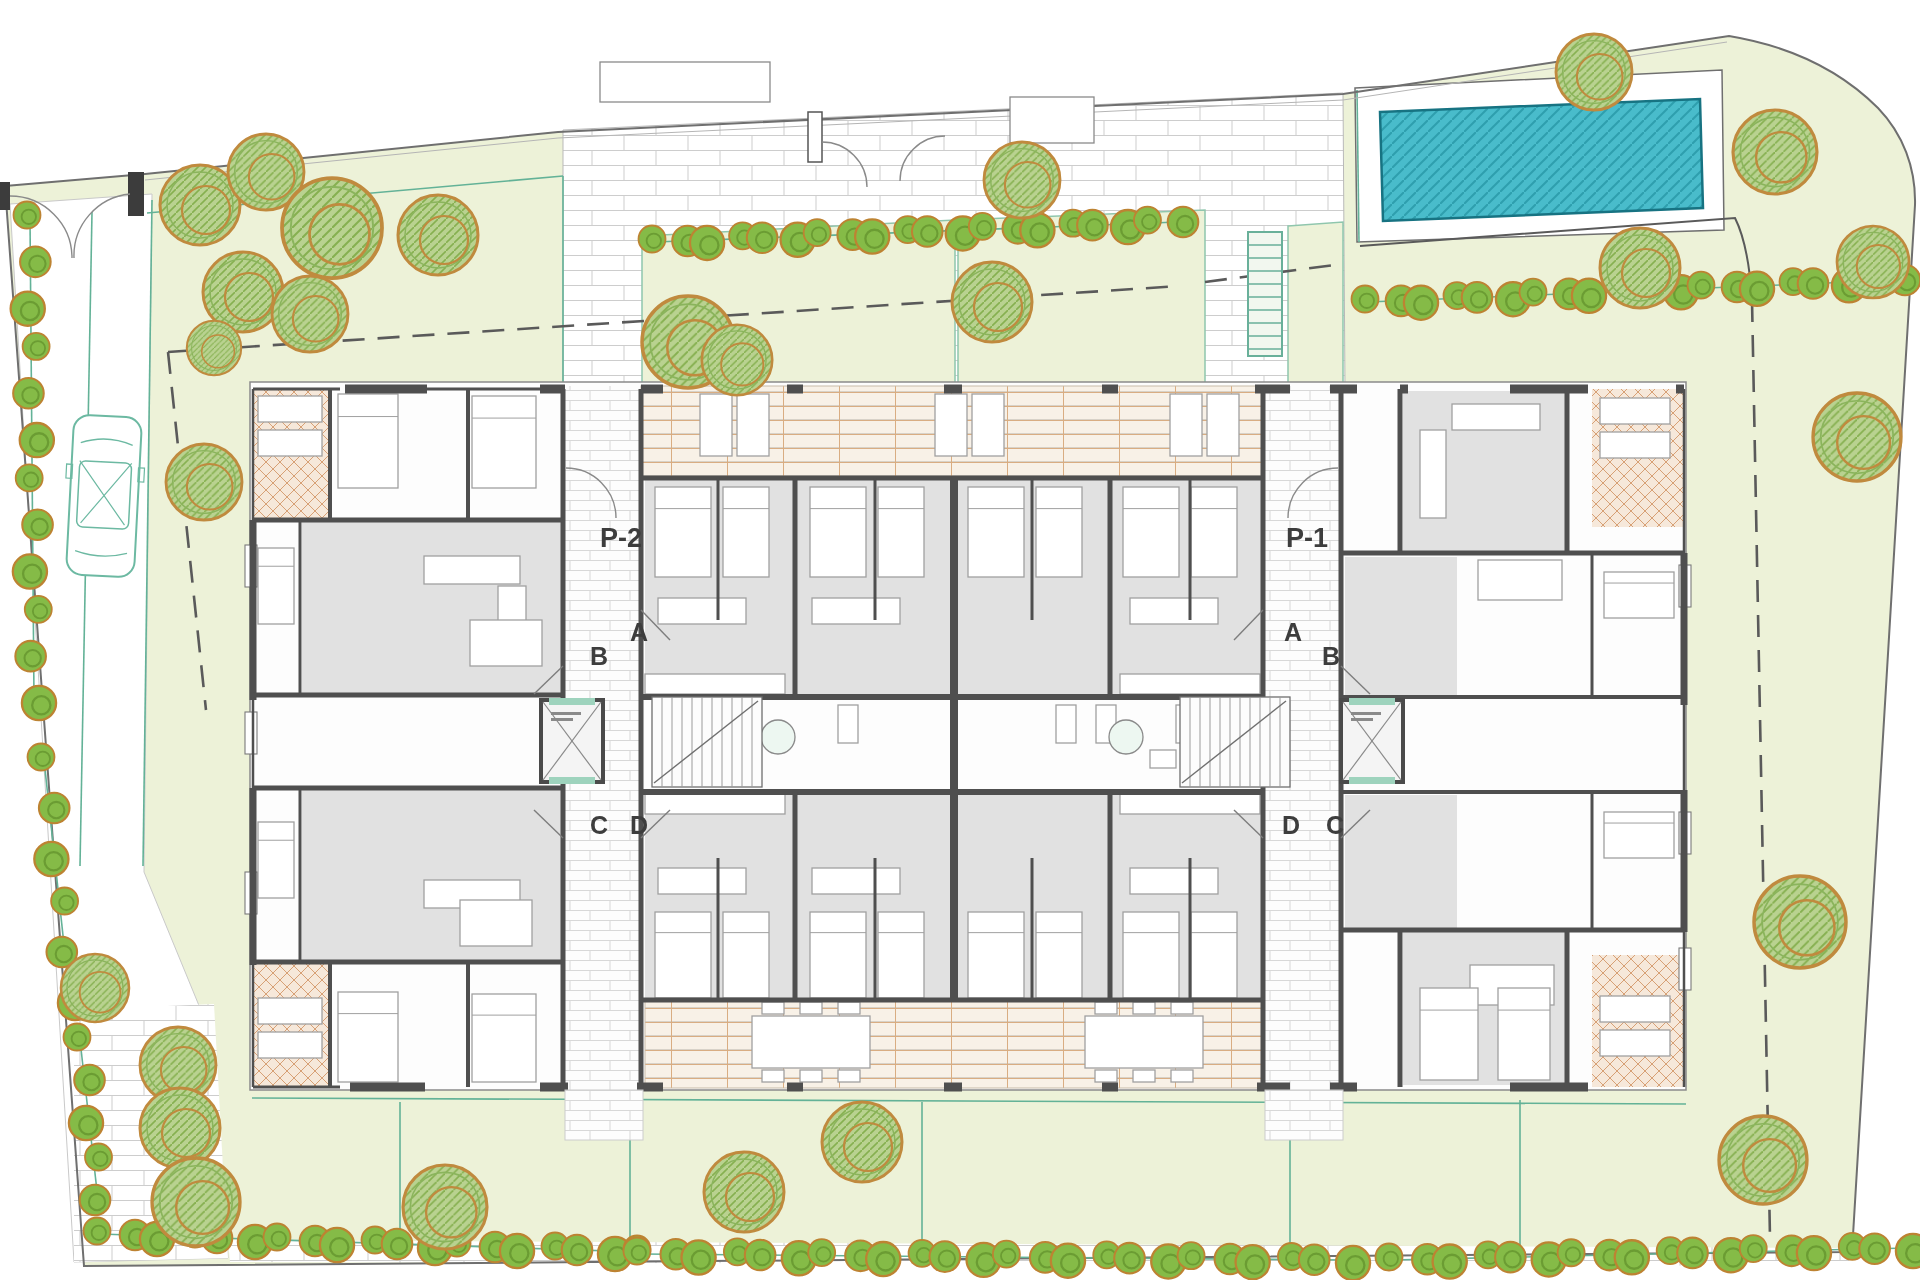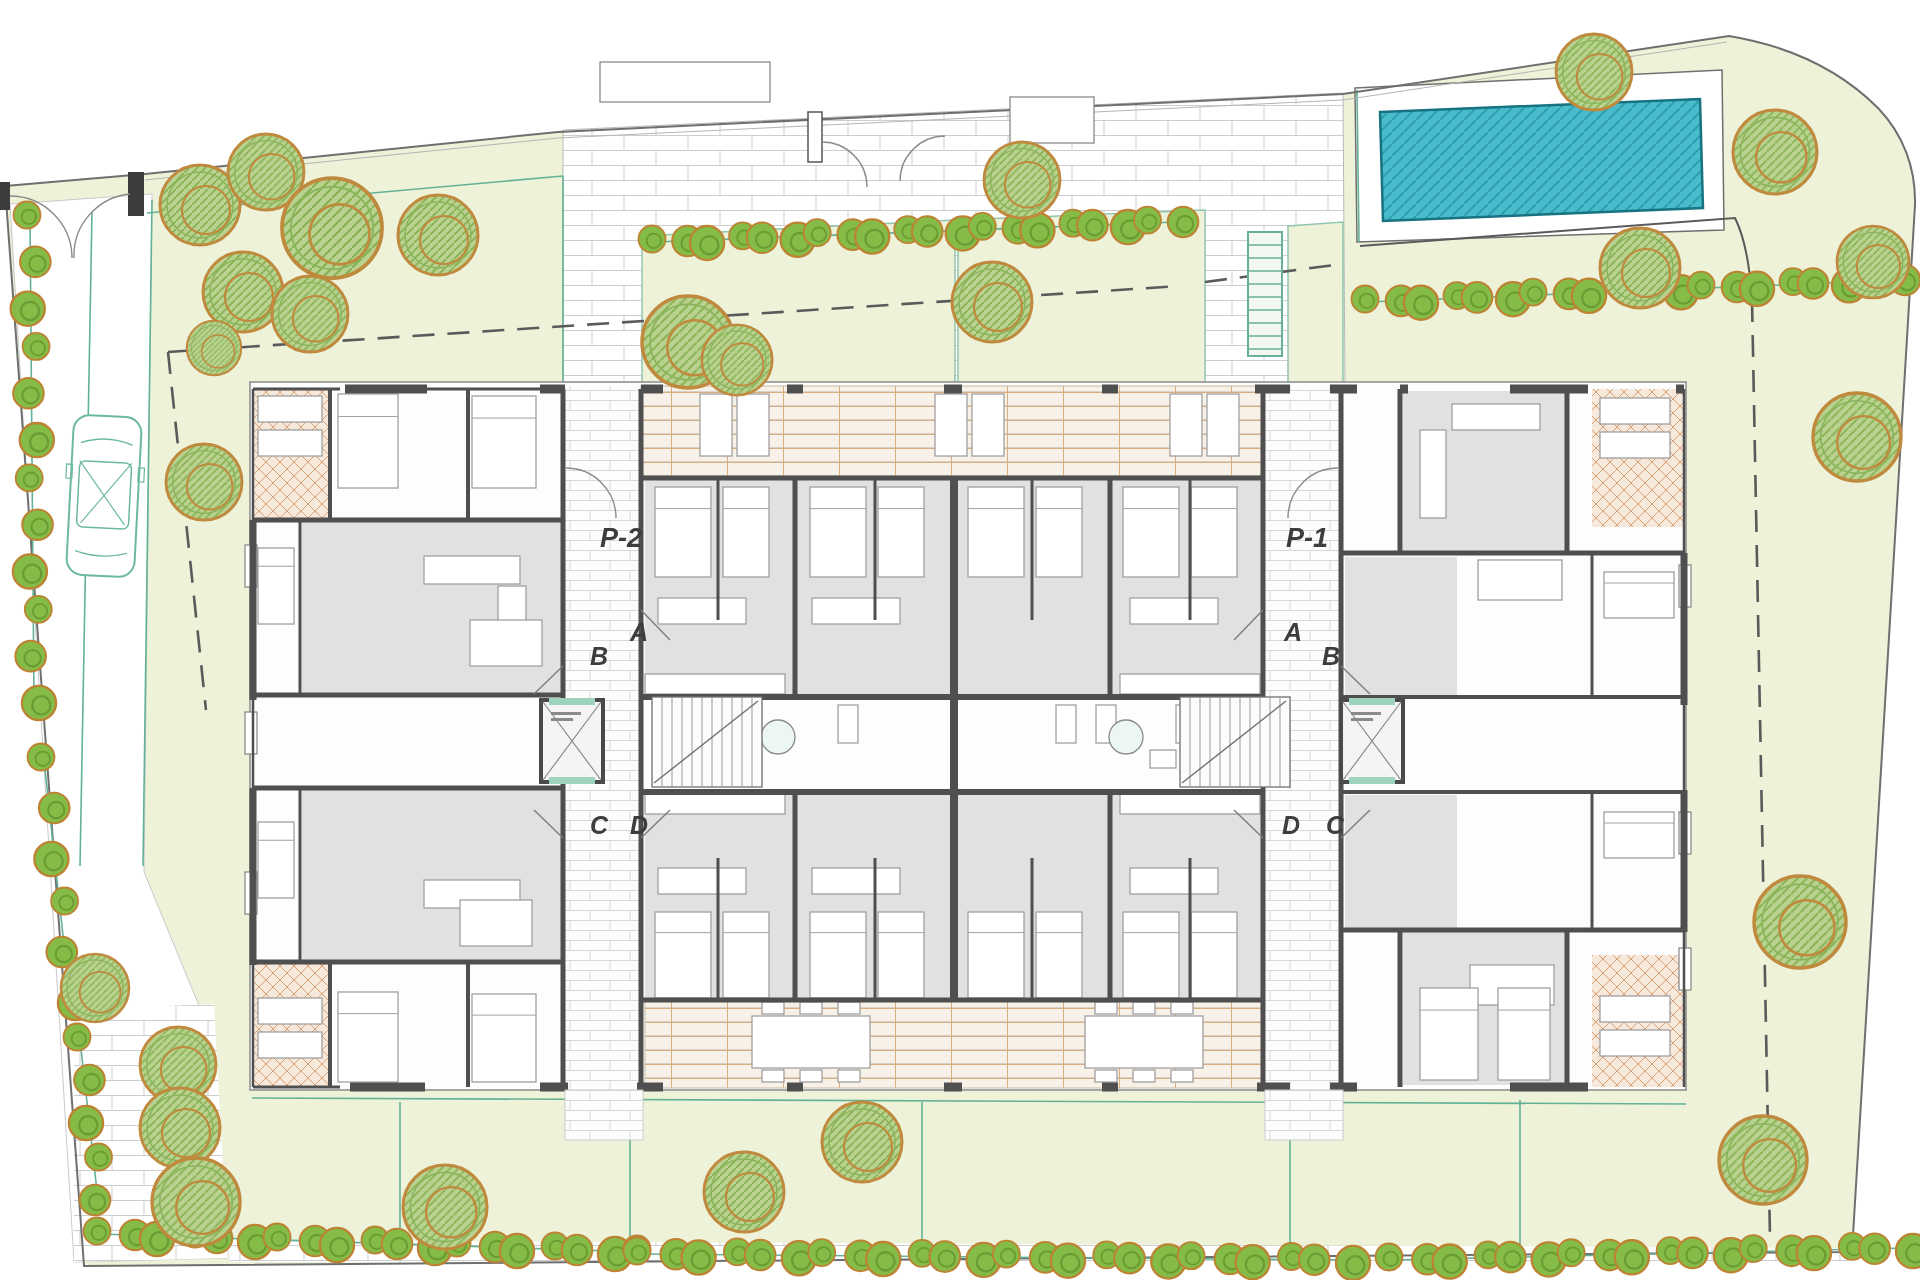--- a/index.html
+++ b/index.html
@@ -1,17 +1,17 @@
 <!DOCTYPE html>
 <html><head>
 <meta charset="utf-8">
 <style>
   html,body{margin:0;padding:0;background:#fff;}
   .stage{position:relative;width:1920px;height:1280px;background:#fff;overflow:hidden;
-         font-family:"Liberation Sans",sans-serif;font-style:italic;}
+         font-family:"Liberation Sans",sans-serif;}
   svg{position:absolute;left:0;top:0;}
   text.plan-label{font-family:"Liberation Sans",sans-serif;font-weight:bold;fill:#3d3d3d;}
   .wall{stroke:#4f4f4f;}
   .room{fill:#e1e1e1;}
   .furn{fill:#ffffff;stroke:#a0a0a0;stroke-width:1.3;}
   .bedline{stroke:#a0a0a0;stroke-width:1;}
   .teal{stroke:#63b297;stroke-width:1.6;fill:none;}
   .dash{stroke:#5a5a5a;stroke-width:2.6;fill:none;stroke-dasharray:22 13;}
   .arc{stroke:#8a8a8a;stroke-width:1.4;fill:none;}
   .doorline{stroke:#7d7d7d;stroke-width:1.4;}

